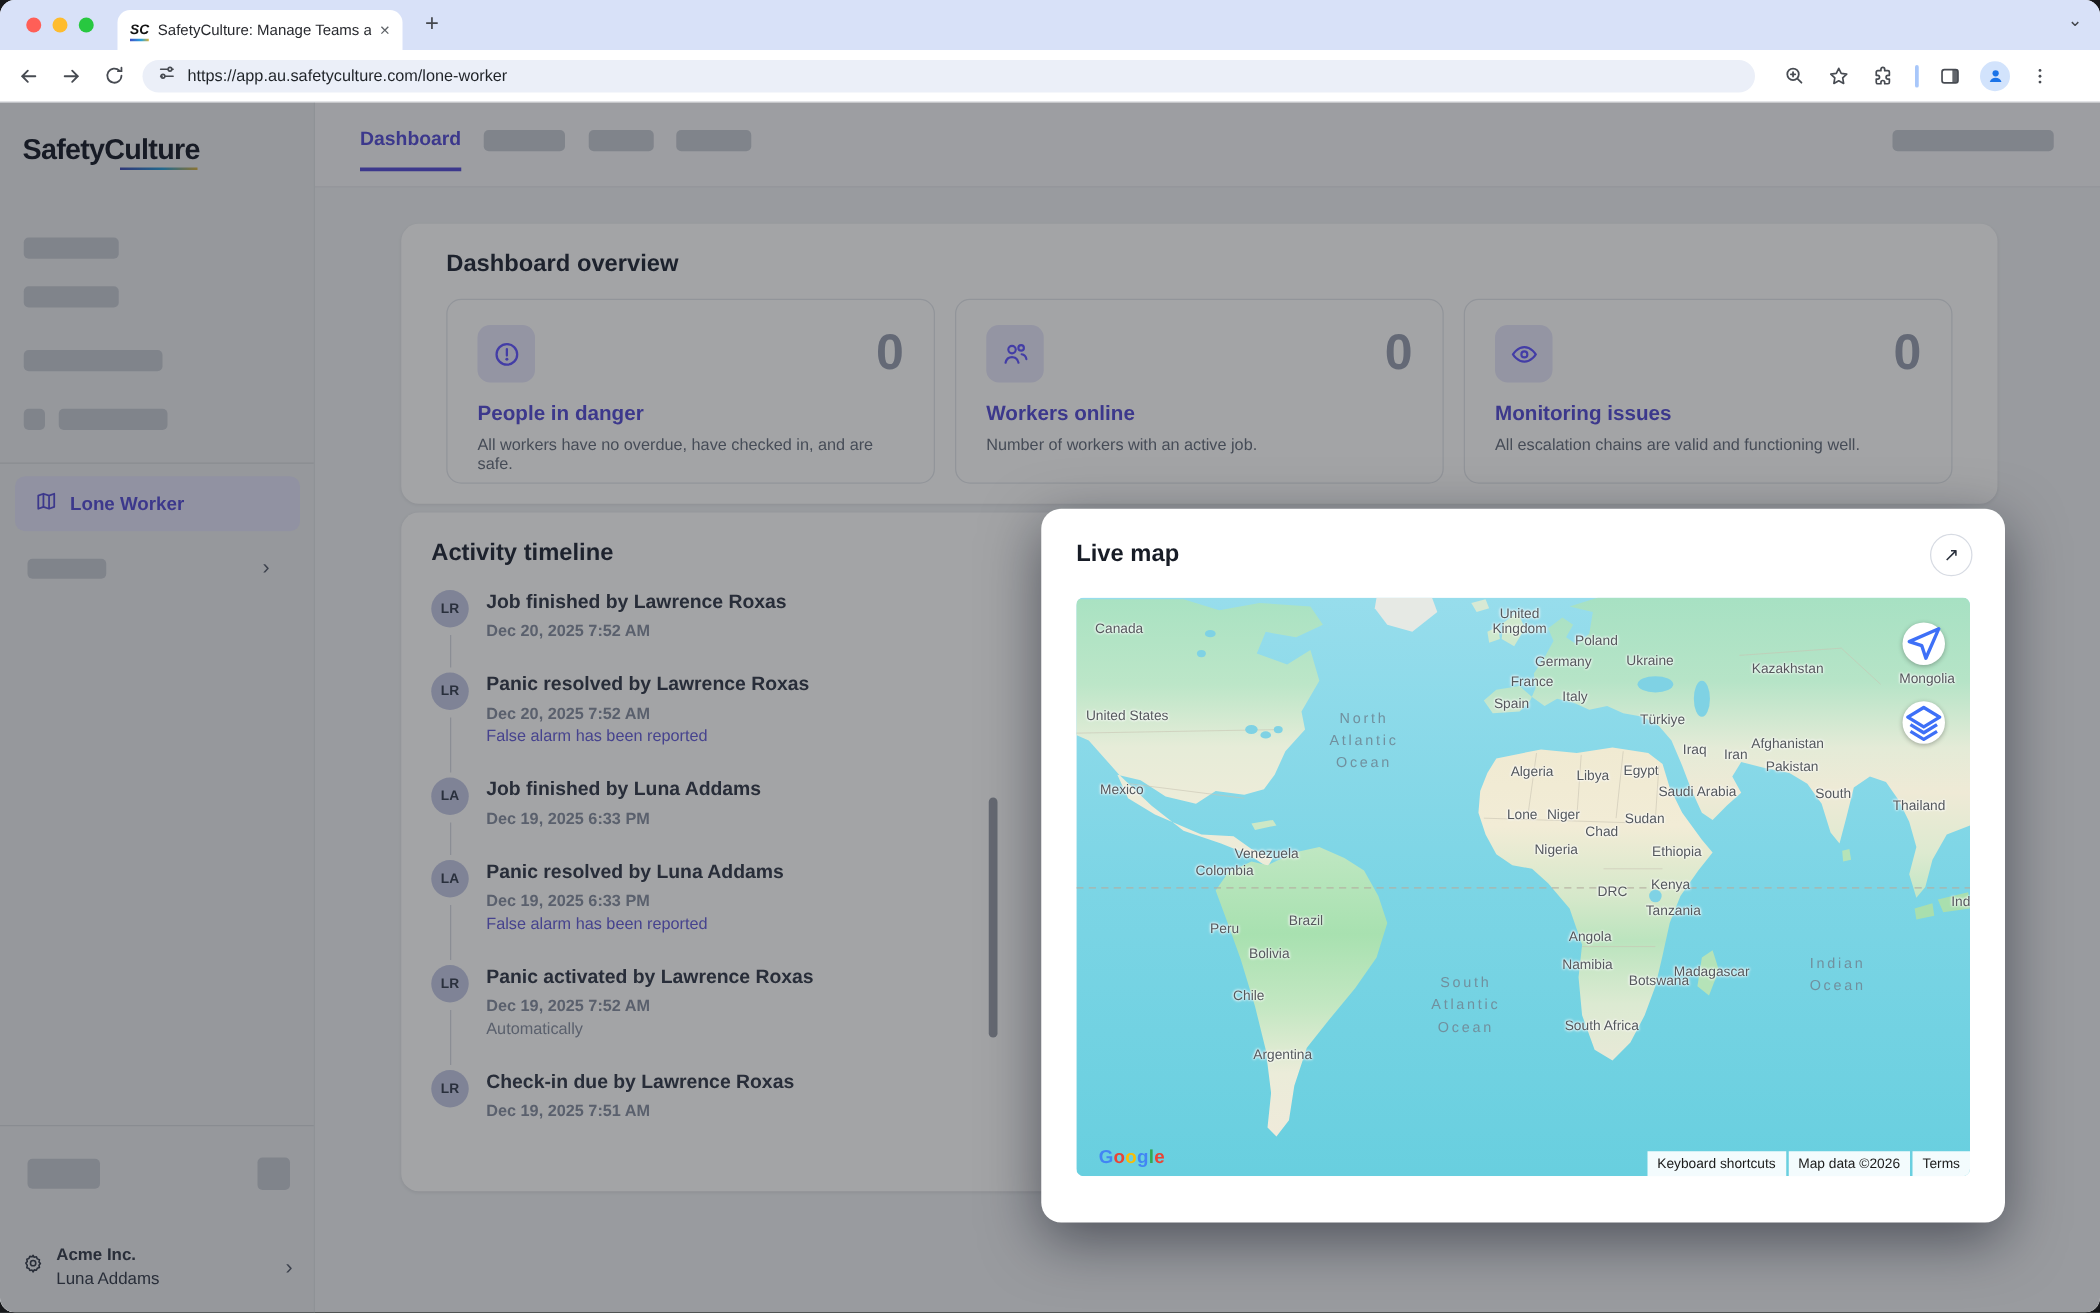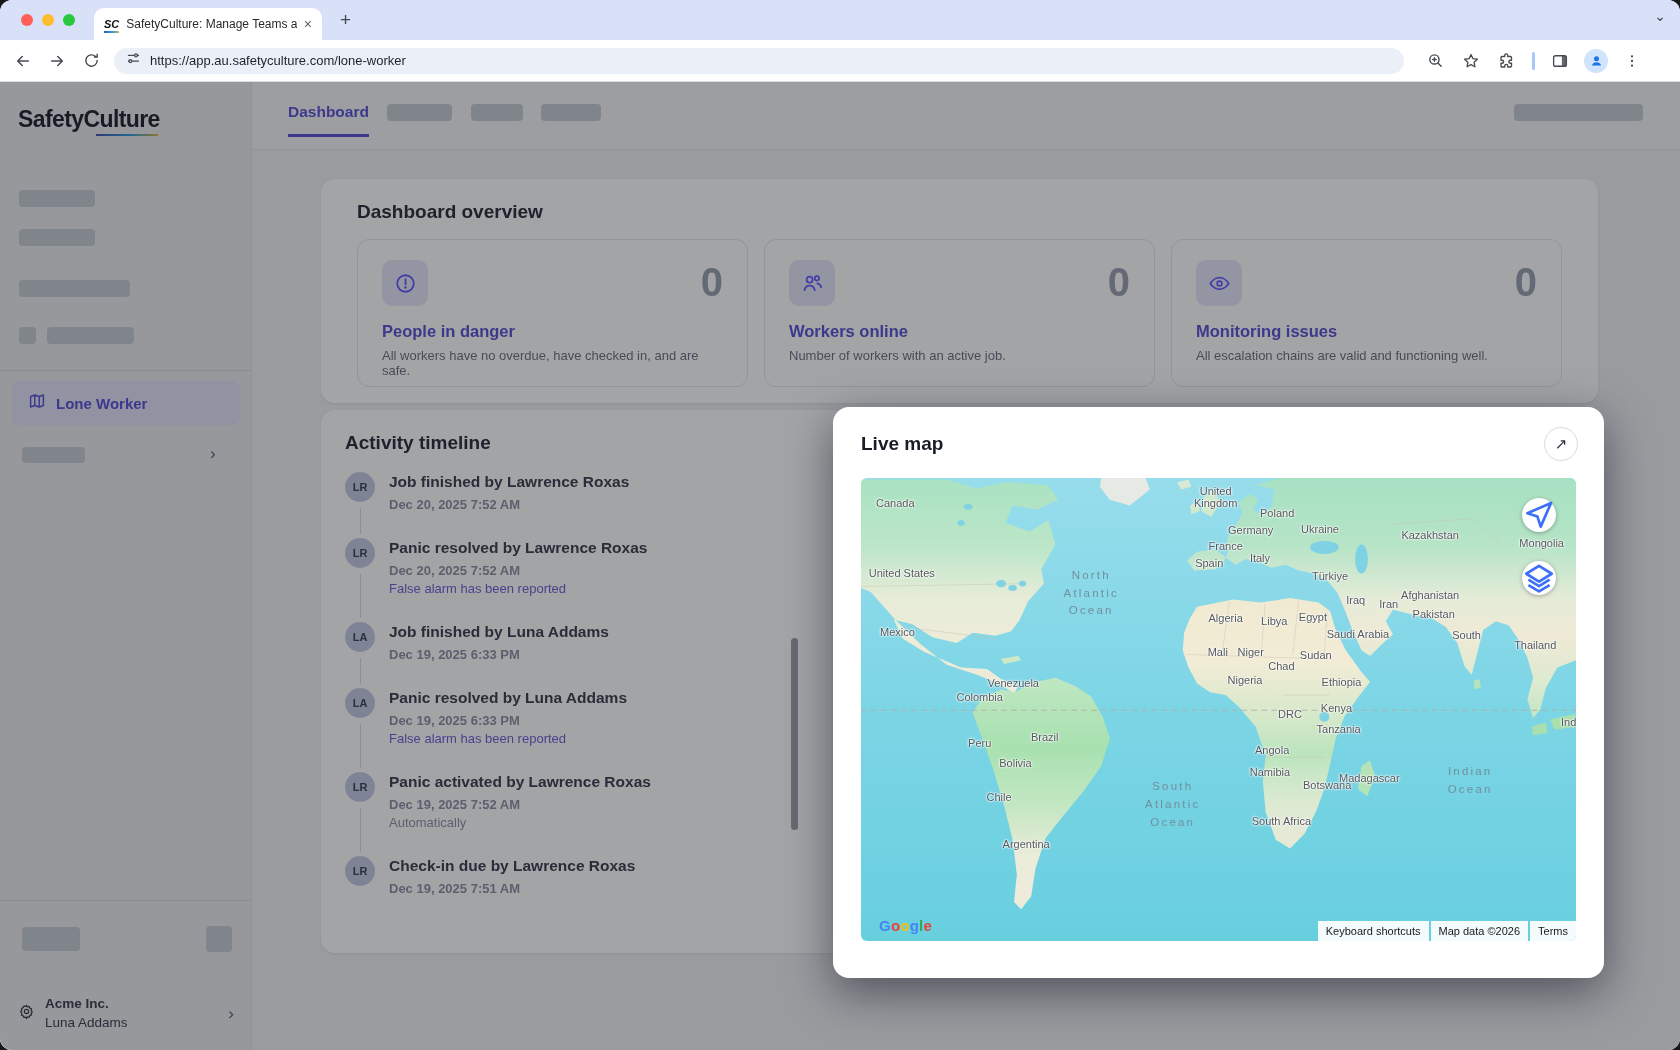--- a/index.html
+++ b/index.html
@@ -442,21 +442,21 @@
               <div class="map-label country" style="left: 69.2%; top: 26.3%;">Iraq</div>
               <div class="map-label country" style="left: 73.8%; top: 27.3%;">Iran</div>
               <div class="map-label country" style="left: 80.1%; top: 29.4%;">Pakistan</div>
               <div class="map-label country" style="left: 51%; top: 30.3%;">Algeria</div>
               <div class="map-label country" style="left: 57.8%; top: 30.8%;">Libya</div>
               <div class="map-label country" style="left: 63.2%; top: 30.1%;">Egypt</div>
               <div class="map-label country" style="left: 69.5%; top: 33.6%;">Saudi Arabia</div>
               <div class="map-label country" style="left: 84.7%; top: 34%;">South</div>
               <div class="map-label country" style="left: 5.1%; top: 33.3%;">Mexico</div>
               <div class="map-label country" style="left: 94.3%; top: 36.1%;">Thailand</div>
-              <div class="map-label country" style="left: 49.9%; top: 37.5%;">Mali</div>
+              <div class="map-label country" style="left: 49.9%; top: 37.5%;">Lone</div>
               <div class="map-label country" style="left: 54.5%; top: 37.5%;">Niger</div>
               <div class="map-label country" style="left: 63.6%; top: 38.2%;">Sudan</div>
               <div class="map-label country" style="left: 58.8%; top: 40.6%;">Chad</div>
               <div class="map-label country" style="left: 53.7%; top: 43.6%;">Nigeria</div>
               <div class="map-label country" style="left: 67.2%; top: 44.1%;">Ethiopia</div>
               <div class="map-label country" style="left: 21.3%; top: 44.3%;">Venezuela</div>
               <div class="map-label country" style="left: 16.6%; top: 47.3%;">Colombia</div>
               <div class="map-label country" style="left: 66.5%; top: 49.7%;">Kenya</div>
               <div class="map-label country" style="left: 60%; top: 51%;">DRC</div>
               <div class="map-label country" style="left: 99.4%; top: 52.7%;">Indo</div>

